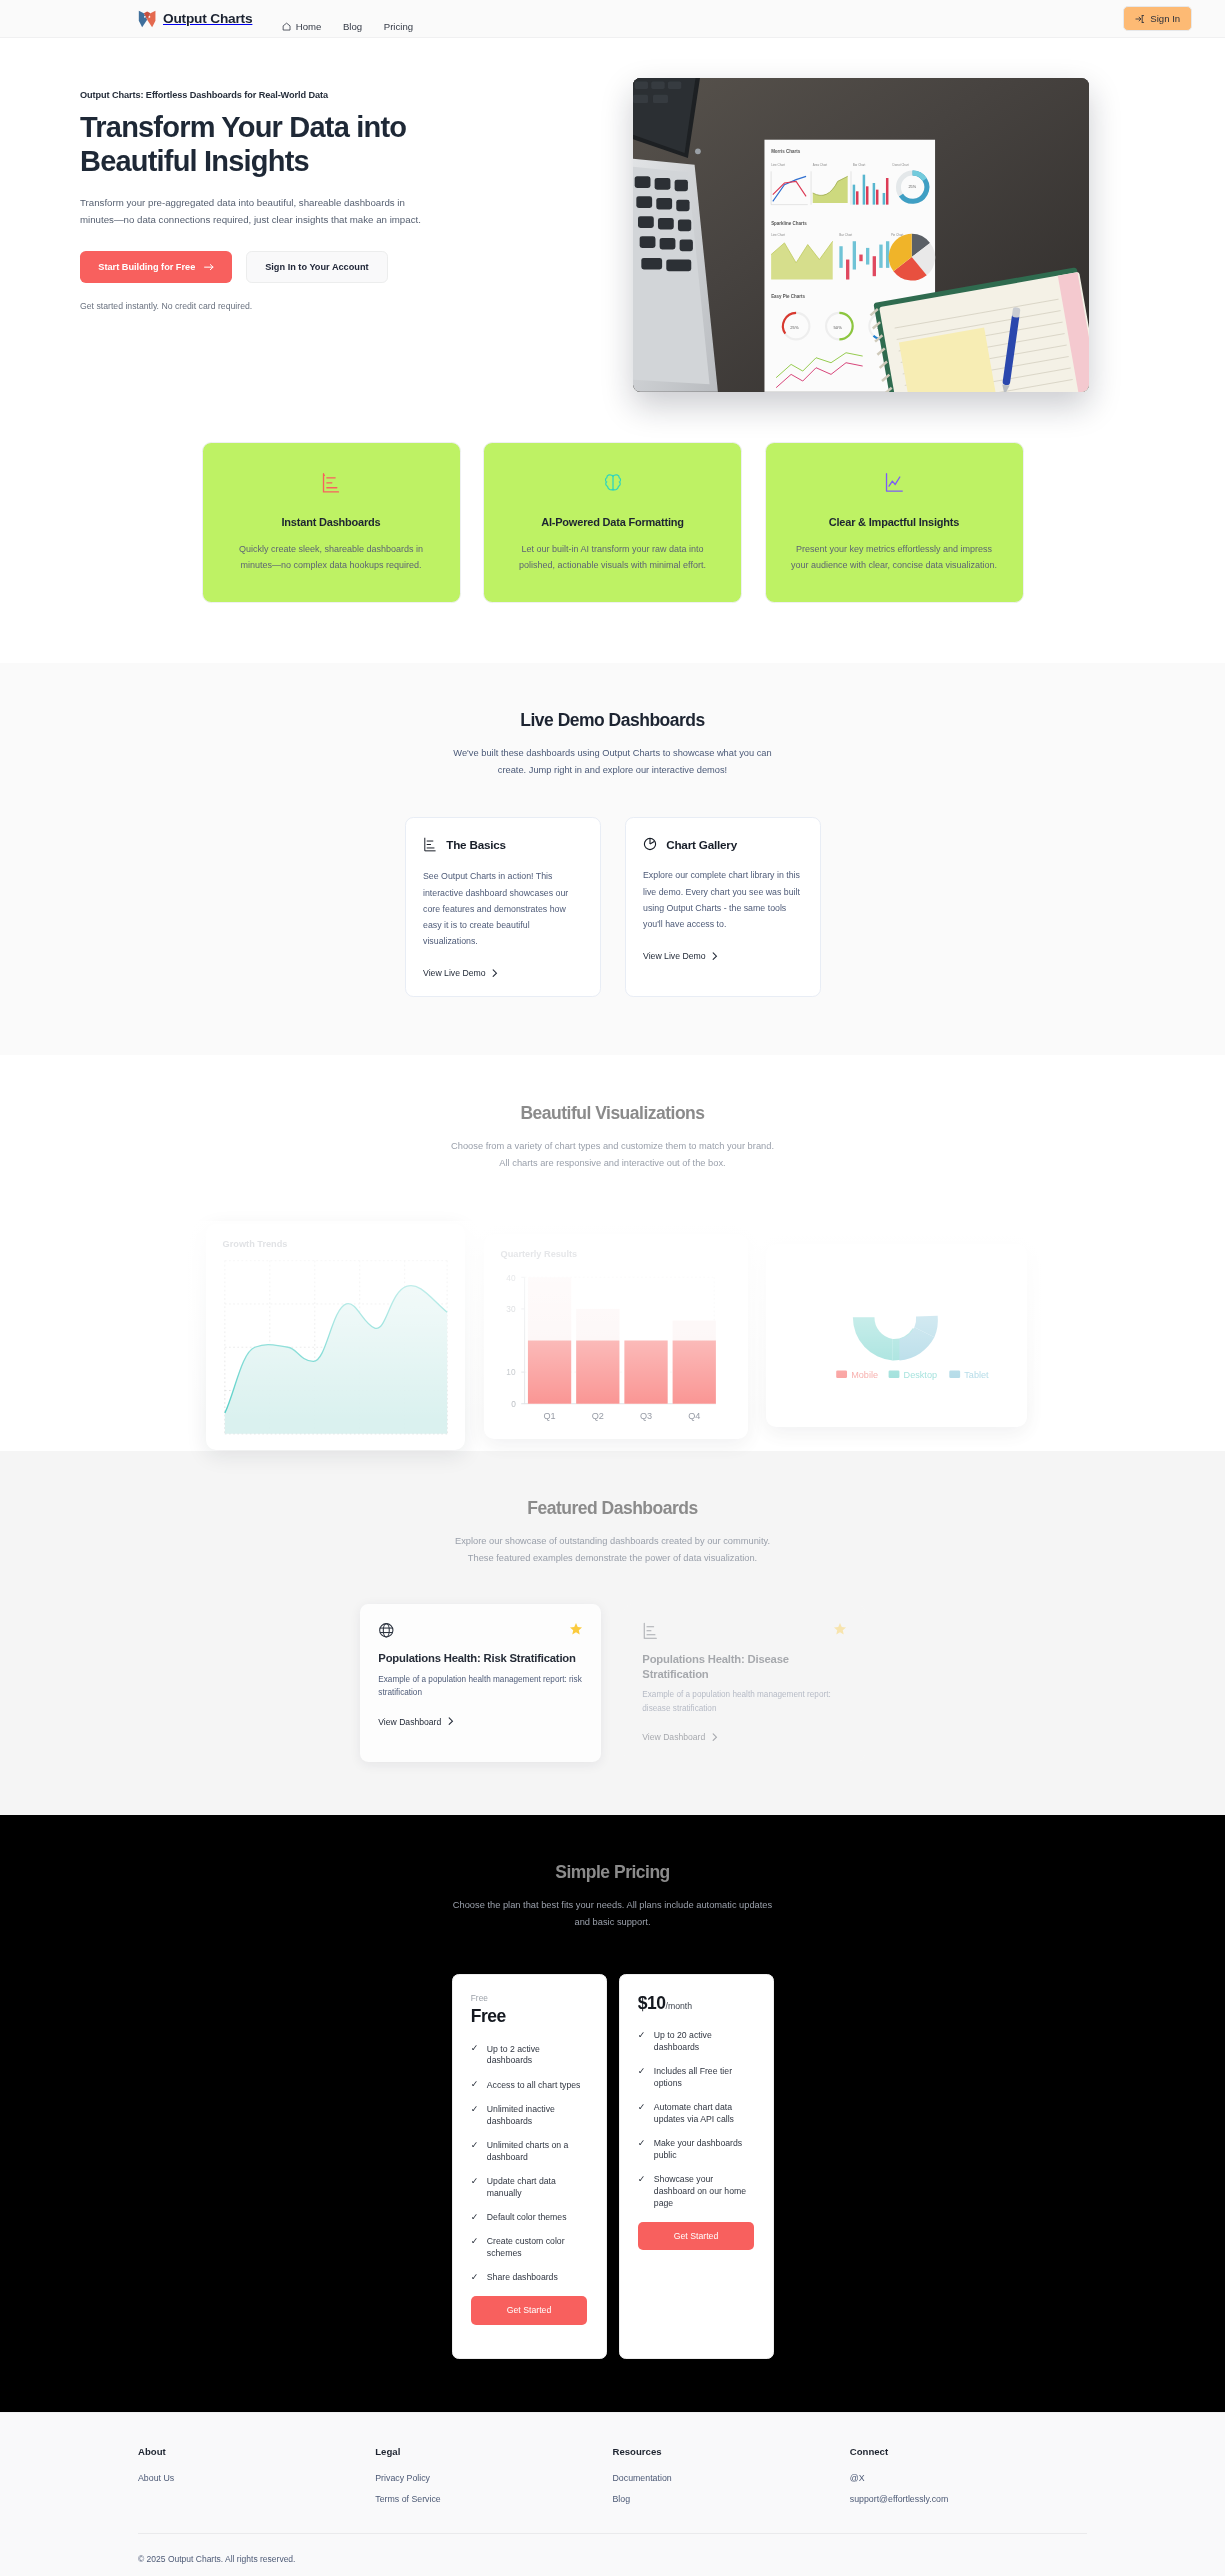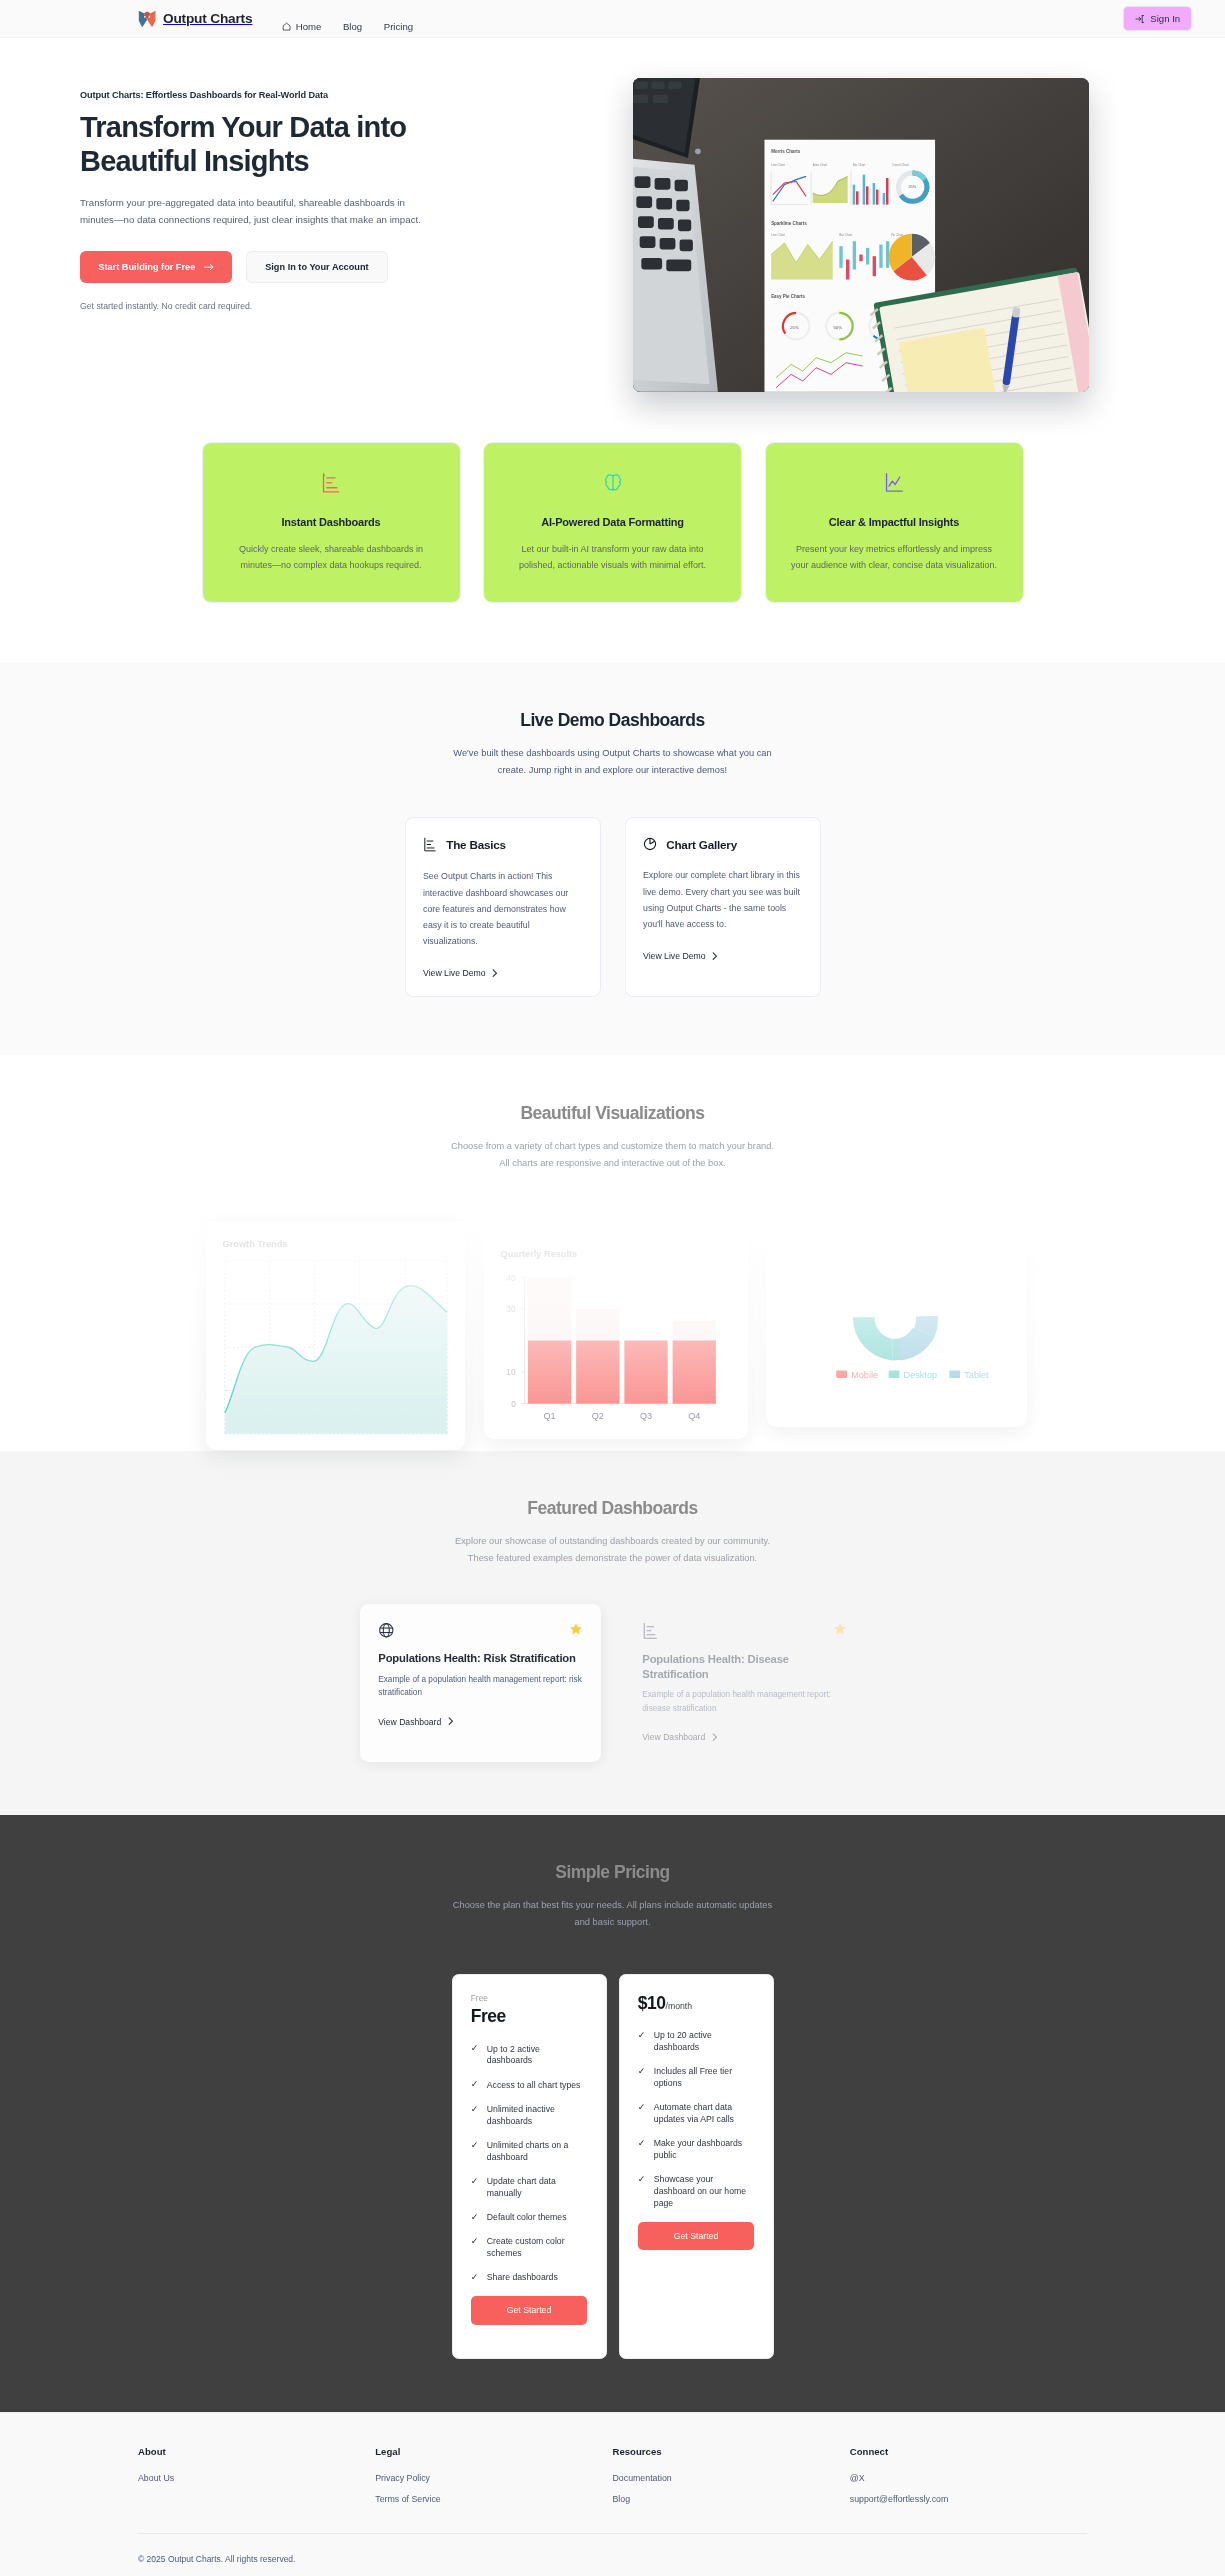--- a/index.html
+++ b/index.html
@@ -24,21 +24,21 @@
   .brand { display: flex; align-items: center; gap: 6.7px; }
   .brand-mark { width: 18.3px; height: 20px; position: relative; flex: none; }
   .brand-name { font-size: 13.7px; font-weight: 700; letter-spacing: -0.2px; color: #1c2331; }
   .nav-links { display: flex; align-items: center; gap: 21.6px; margin-left: 30px; }
   .nav-link { font-size: 9.6px; color: #343a46; text-decoration: none; display: flex; align-items: center; gap: 4.2px; margin-top: 16px; }
   .nav-spacer { flex: 1; }
   .signin-btn {
     display: flex; align-items: center; gap: 5.8px;
     font-size: 9.6px; color: #2b303b;
     border: 0.8px solid #e7e8ea; border-radius: 5px;
-    background: #f0abfc; padding: 5.8px 10.8px;
+    background: #fdba74; padding: 5.8px 10.8px;
     cursor: pointer;
   }
   svg { display: block; }
 
   
   .hero {
     display: flex; align-items: flex-start;
     padding: 40px 0 0 0;
     background: #ffffff;
   }
@@ -130,21 +130,21 @@
     padding: 17.5px 18.3px 20px; box-shadow: 0 2.5px 11.7px rgba(30,35,50,.07);
     position: relative;
   }
   .fdcard.dim { opacity: .38; box-shadow: none; background: #f7f7f7; }
   .fd-top { display: flex; justify-content: space-between; align-items: flex-start; margin-bottom: 13.3px; }
   .fdcard h3 { font-size: 11.3px; font-weight: 700; line-height: 1.3; color: #262c38; letter-spacing: -0.2px; margin-bottom: 6.7px; }
   .fdcard p { font-size: 8.2px; line-height: 1.6; color: #4e5b78; }
   .fd-link { margin-top: 17.5px; font-size: 8.6px; color: #232a38; display: flex; align-items: center; gap: 6.7px; cursor: pointer; }
 
   
-  .pricing { background: #404040; padding: 47px 0 53px; }
+  .pricing { background: #000000; padding: 47px 0 53px; }
   .plans { display: flex; gap: 12px; justify-content: center; margin-top: 42px; }
   .plan { width: 132px; background: #fff; border: 0.8px solid #ededed; border-radius: 6.7px; }
   .plan { width: 155px; }
   .plan-a { width: 155px; padding: 0 0 16.6px; }
   .plan-inner { padding: 18.3px 18.3px 16.6px; }
   .plan-tag { font-size: 8.3px; color: #9aa0a8; margin-bottom: 3.3px; }
   .plan-price { font-size: 17.5px; font-weight: 700; color: #14181f; letter-spacing: -0.5px; }
   .plan-price .per { font-size: 8.7px; font-weight: 400; color: #3e444e; letter-spacing: 0; }
   .plan ul { list-style: none; margin-top: 16.6px; }
   .plan li { display: flex; gap: 8.3px; align-items: flex-start; font-size: 8.7px; color: #2f3540; margin-bottom: 12.5px; line-height: 1.35; }

